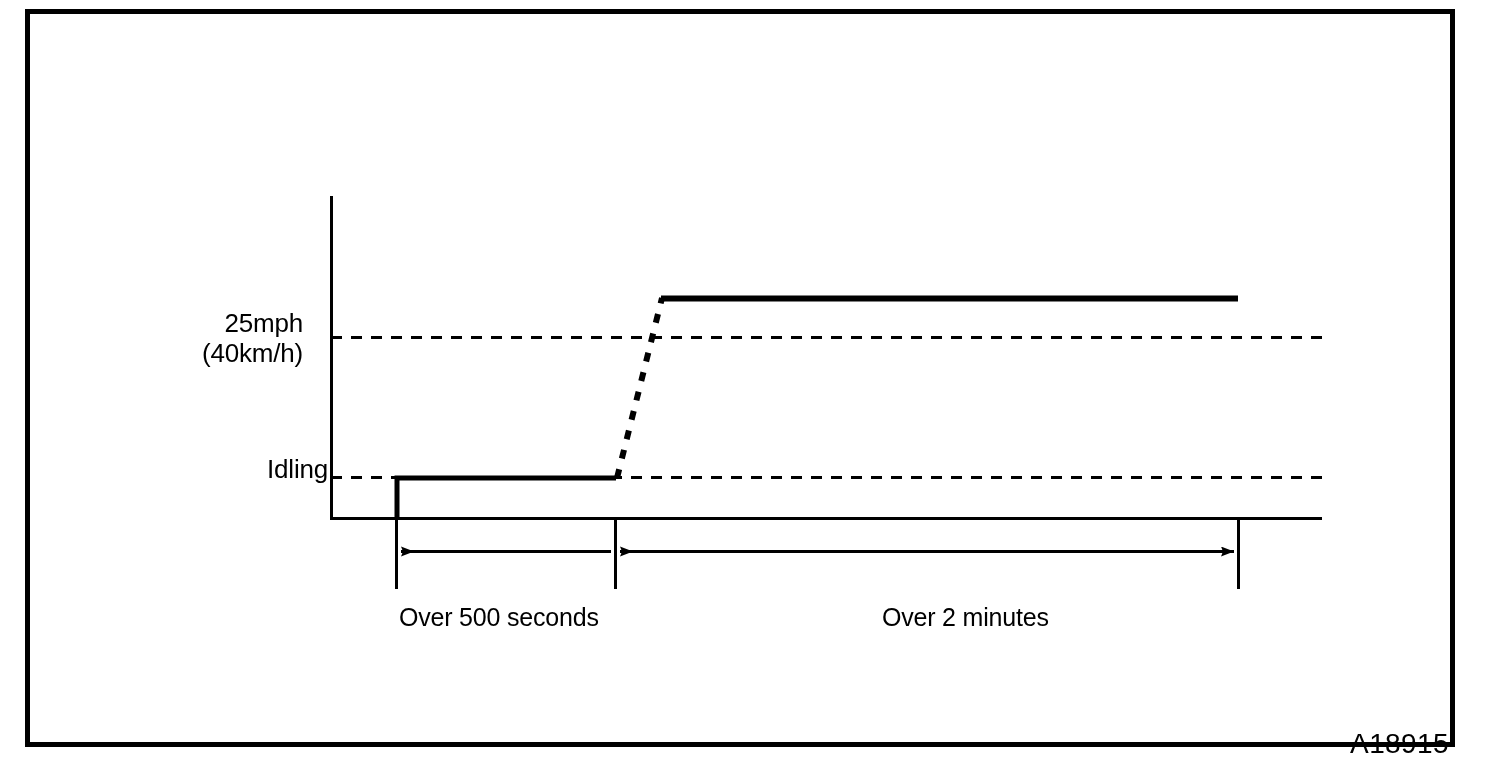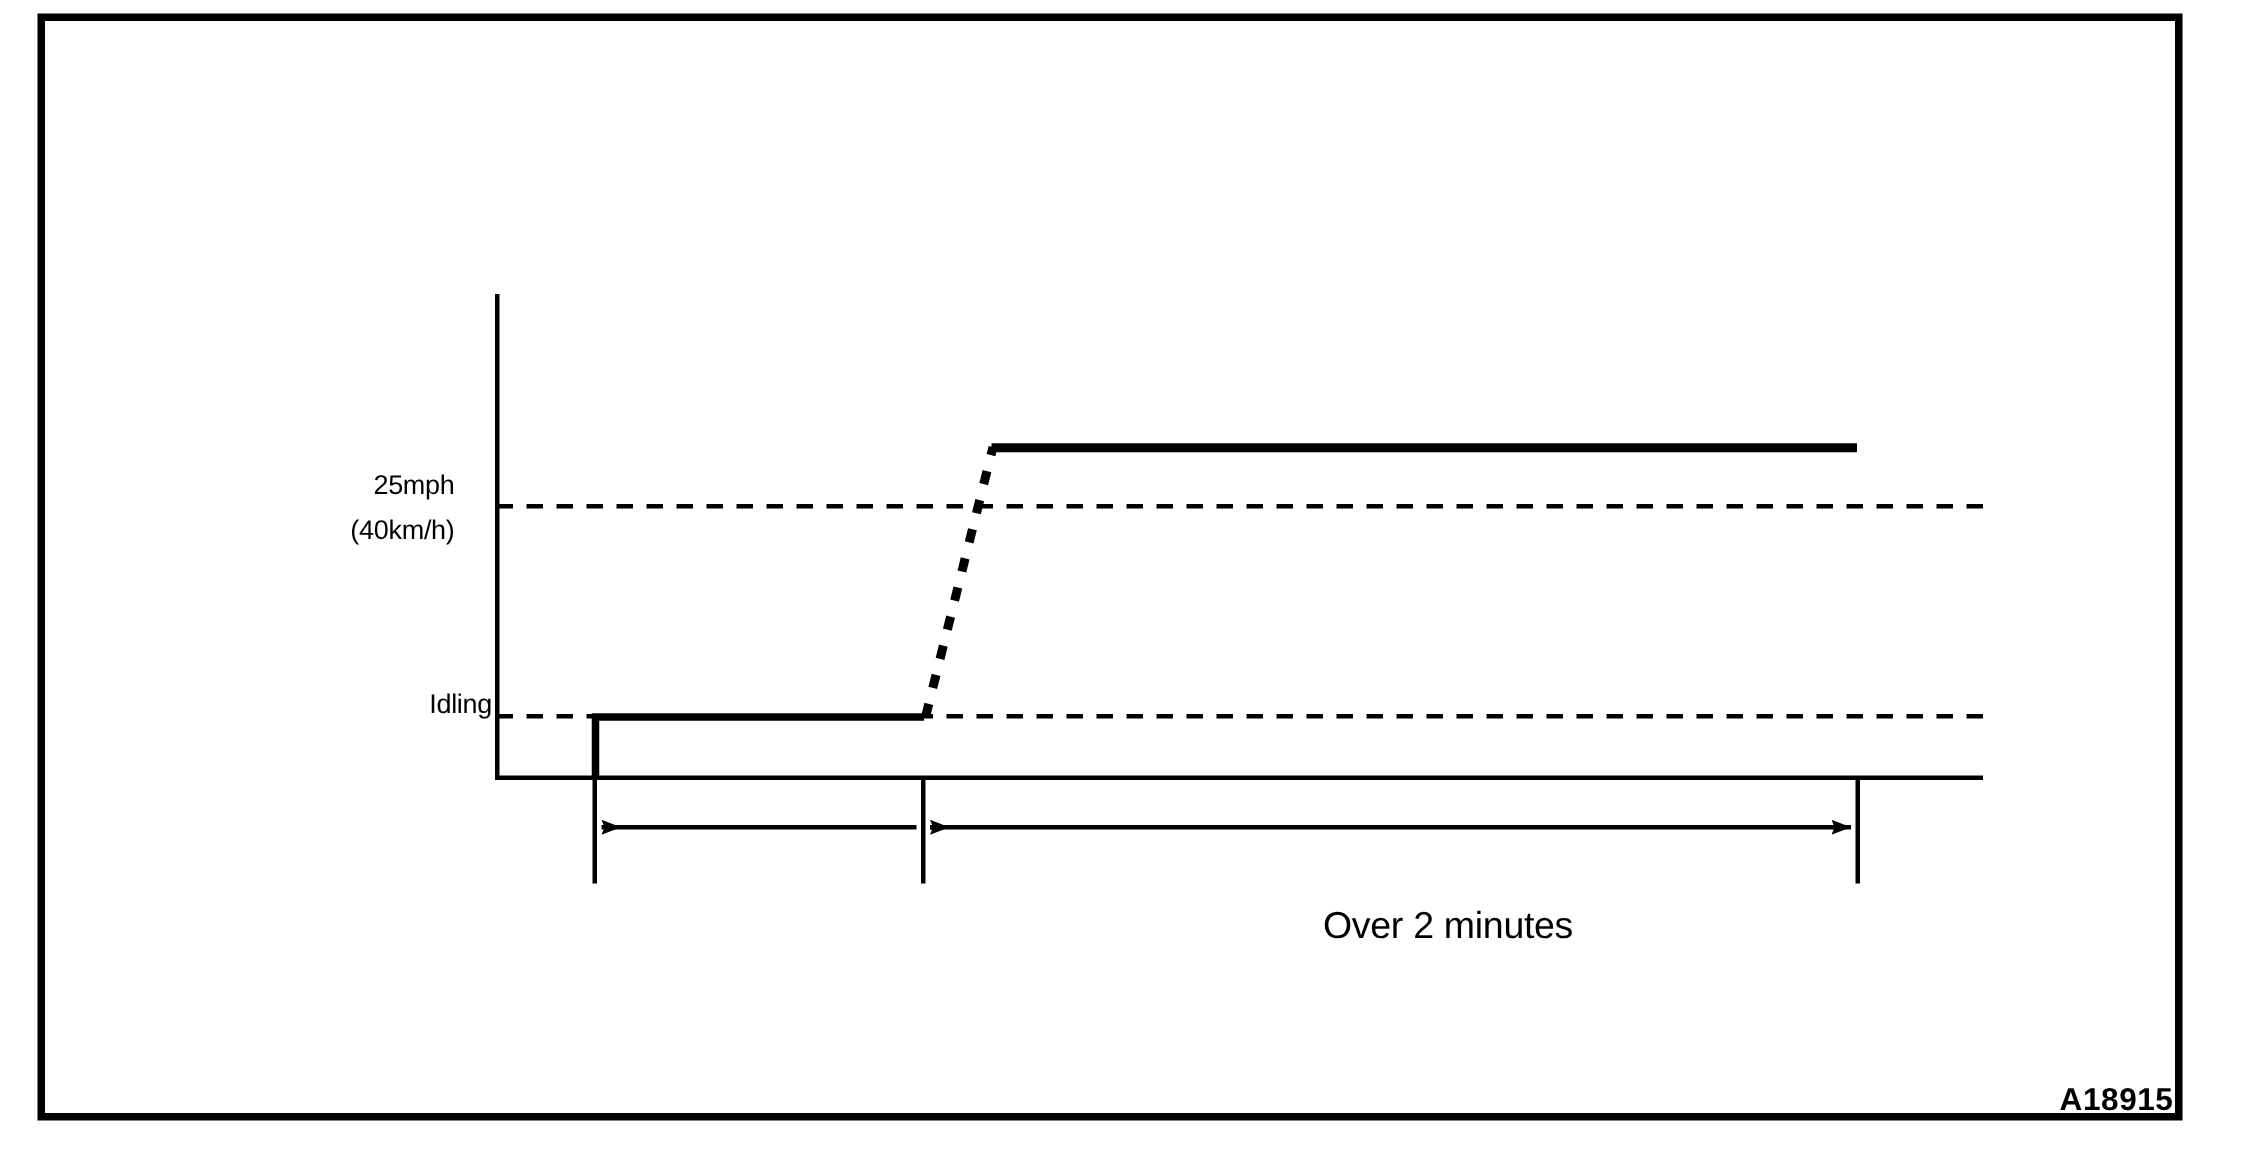--- a/index.html
+++ b/index.html
@@ -32,21 +32,21 @@
   }
   svg.chart-canvas {
     position: absolute;
     left: 0;
     top: 0;
     width: 1504px;
     height: 774px;
   }
   .axis-label {
     position: absolute;
-    font-size: 18px;
+    font-size: 26px;
     line-height: 30px;
     white-space: nowrap;
     text-align: right;
     letter-spacing: -0.2px;
   }
   .axis-label.speed-upper {
     right: 1201px;
     top: 308px;
   }
   .axis-label.speed-lower {
@@ -73,23 +73,23 @@
     top: 602px;
   }
   .span-label.right-span {
     left: 854px;
     top: 602px;
     margin-left: 28px;
   }
   .ref-code {
     position: absolute;
     right: 55px;
-    bottom: 28px;
-    font-size: 21px;
-    font-weight: bold;
+    bottom: 14px;
+    font-size: 28px;
+    font-weight: normal;
     letter-spacing: 0.4px;
     white-space: nowrap;
   }
 </style>
 </head>
 <body>
 
 <div id="figure-root">
 
   <div class="frame-border"></div>
@@ -128,18 +128,19 @@
     <line x1="624" y1="551.5" x2="620" y2="551.5" stroke="#000000" stroke-width="3" marker-end="url(#arrow-left)"></line>
   </svg>
 
   <div class="axis-label speed-upper">25mph</div>
 
   <div class="axis-label speed-lower">(40km/h)</div>
 
   <div class="axis-label idling">Idling</div>
 
 
+  <div class="span-label left-span">Over 500 seconds</div>
 
   <div class="span-label right-span">Over 2 minutes</div>
 
   <div class="ref-code">A18915</div>
 
 </div>
 
 </body></html>

